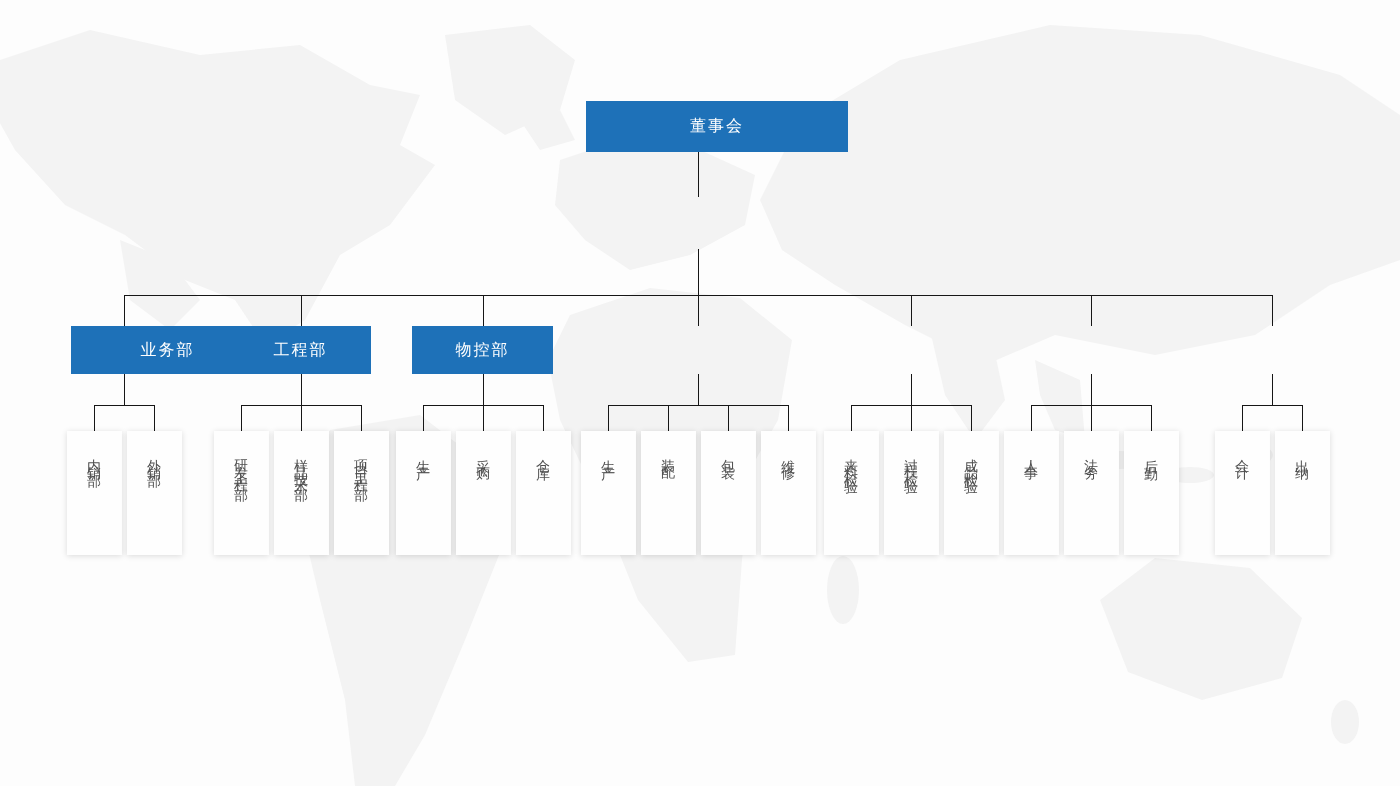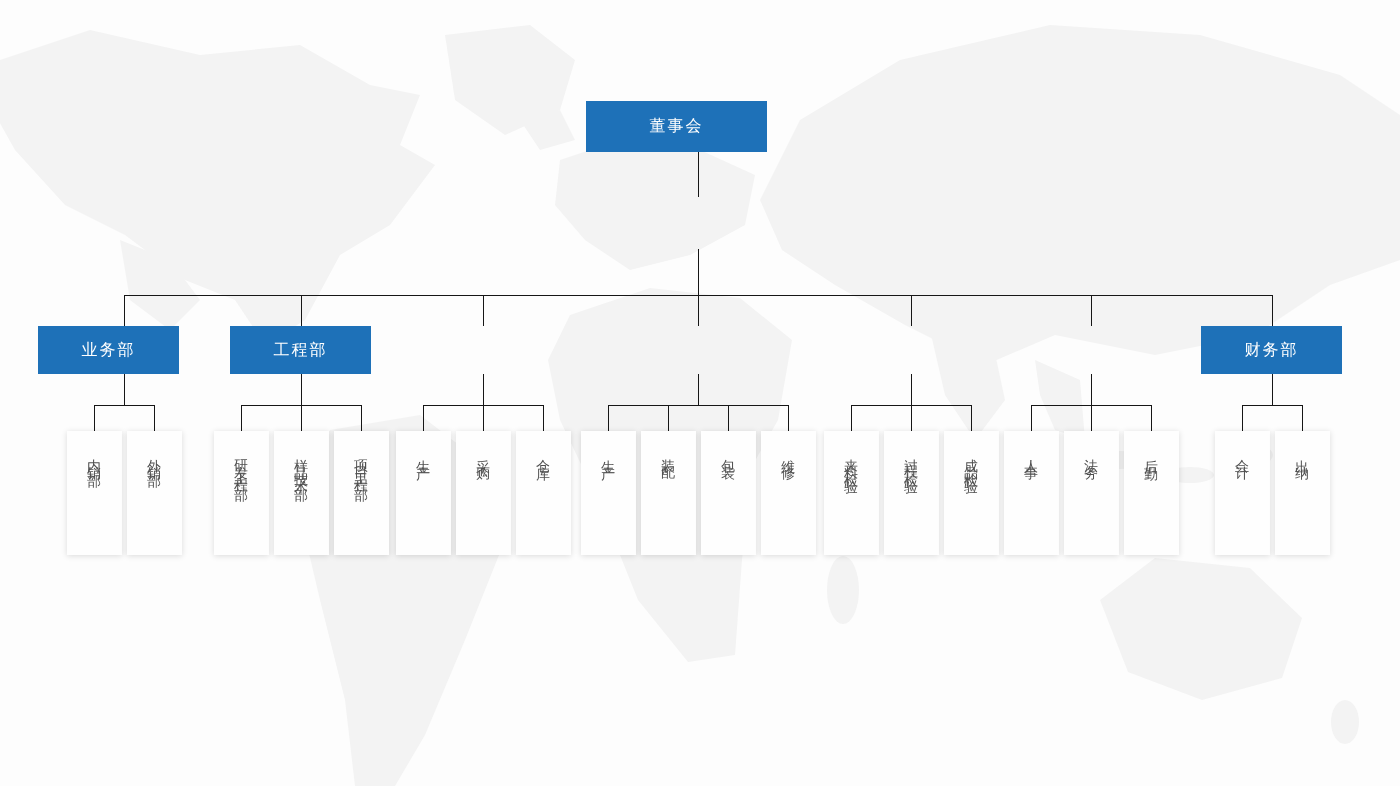--- a/index.html
+++ b/index.html
@@ -20,21 +20,21 @@
   .blue-box {
     position: absolute;
     background: #1e71b8;
     color: #ffffff;
     display: flex;
     align-items: center;
     justify-content: center;
     letter-spacing: 2px;
     font-size: 16px;
   }
-  #board-box  { left: 586px; top: 101px; width: 181px; height: 51px; }
+  #board-box  { left: 586px; top: 101px; width: 262px; height: 51px; }
   #gm-box     { left: 586px; top: 197px; width: 225px; height: 52px; }
   .dept-box   { width: 141px; height: 48px; top: 326px; font-size: 16px; }
   .child-box {
     position: absolute;
     top: 431px;
     width: 55px;
     height: 124px;
     background: #fefefe;
     box-shadow: 0 1px 6px rgba(0,0,0,0.14);
     display: flex;
@@ -90,21 +90,21 @@
       <ellipse cx="1345" cy="722" rx="14" ry="22"></ellipse>
     </g>
   </svg>
 
   <div id="board-box" class="blue-box">董事会</div>
 
 <div class="cline" style="left: 698px; top: 152px; width: 1px; height: 45px;"></div>
     <div class="cline" style="left: 698px; top: 249px; width: 1px; height: 46px;"></div>
     <div class="cline" style="left: 124px; top: 295px; width: 1149px; height: 1px;"></div>
     <div class="cline" style="left: 124px; top: 295px; width: 1px; height: 31px;"></div>
-    <div class="blue-box dept-box" style="left: 38px;">业务部</div>
+    <div class="blue-box dept-box" style="left: 71px; padding-left: 26px;">业务部</div>
     <div class="cline" style="left: 124px; top: 374px; width: 1px; height: 31px;"></div>
     <div class="cline" style="left: 94px; top: 405px; width: 61px; height: 1px;"></div>
     <div class="cline" style="left: 94px; top: 405px; width: 1px; height: 26px;"></div>
     <div class="child-box" style="left: 67px;">
       <span class="child-label">内销部</span>
     </div>
     <div class="cline" style="left: 154px; top: 405px; width: 1px; height: 26px;"></div>
     <div class="child-box" style="left: 127px;">
       <span class="child-label">外销部</span>
     </div>
@@ -118,20 +118,21 @@
     </div>
     <div class="cline" style="left: 301px; top: 405px; width: 1px; height: 26px;"></div>
     <div class="child-box" style="left: 274px;">
       <span class="child-label">样品技术部</span>
     </div>
     <div class="cline" style="left: 361px; top: 405px; width: 1px; height: 26px;"></div>
     <div class="child-box" style="left: 334px;">
       <span class="child-label">项目工程部</span>
     </div>
     <div class="cline" style="left: 483px; top: 295px; width: 1px; height: 31px;"></div>
+    <div class="blue-box dept-box" style="left: 412px;">物控部</div>
     <div class="cline" style="left: 483px; top: 374px; width: 1px; height: 31px;"></div>
     <div class="cline" style="left: 423px; top: 405px; width: 121px; height: 1px;"></div>
     <div class="cline" style="left: 423px; top: 405px; width: 1px; height: 26px;"></div>
     <div class="child-box" style="left: 396px;">
       <span class="child-label">生产</span>
     </div>
     <div class="cline" style="left: 483px; top: 405px; width: 1px; height: 26px;"></div>
     <div class="child-box" style="left: 456px;">
       <span class="child-label">采购</span>
     </div>
@@ -182,21 +183,20 @@
     </div>
     <div class="cline" style="left: 1091px; top: 405px; width: 1px; height: 26px;"></div>
     <div class="child-box" style="left: 1064px;">
       <span class="child-label">法务</span>
     </div>
     <div class="cline" style="left: 1151px; top: 405px; width: 1px; height: 26px;"></div>
     <div class="child-box" style="left: 1124px;">
       <span class="child-label">后勤</span>
     </div>
     <div class="cline" style="left: 1272px; top: 295px; width: 1px; height: 31px;"></div>
-    <div class="blue-box dept-box" style="left: 1201px;">财务部</div>
     <div class="cline" style="left: 1272px; top: 374px; width: 1px; height: 31px;"></div>
     <div class="cline" style="left: 1242px; top: 405px; width: 61px; height: 1px;"></div>
     <div class="cline" style="left: 1242px; top: 405px; width: 1px; height: 26px;"></div>
     <div class="child-box" style="left: 1215px;">
       <span class="child-label">会计</span>
     </div>
     <div class="cline" style="left: 1302px; top: 405px; width: 1px; height: 26px;"></div>
     <div class="child-box" style="left: 1275px;">
       <span class="child-label">出纳</span>
     </div>

